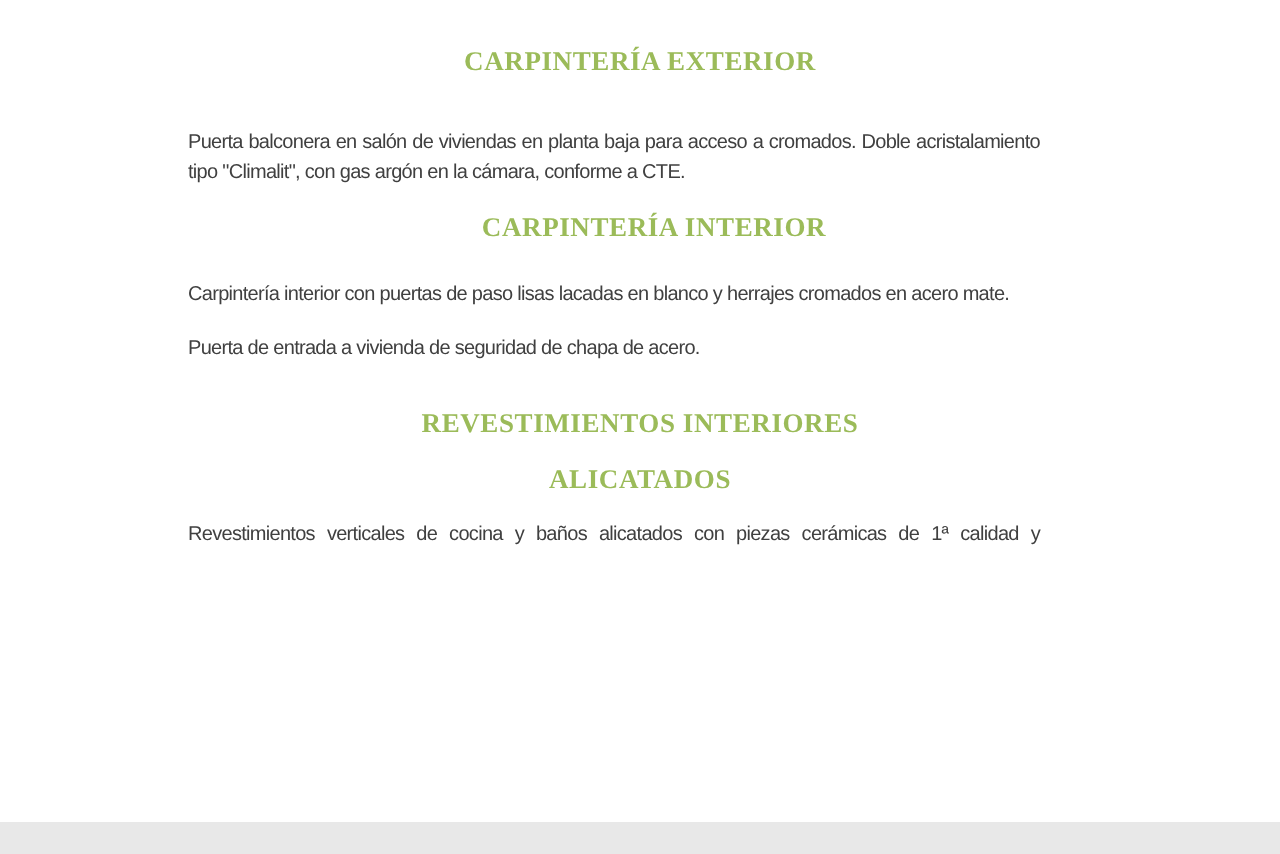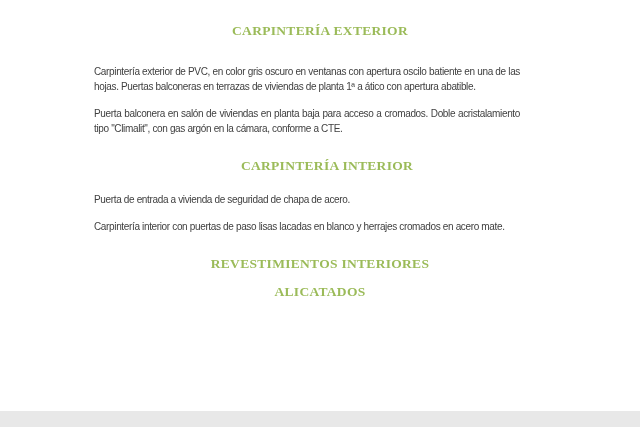--- a/index.html
+++ b/index.html
@@ -23,21 +23,21 @@
     font-family:"Liberation Serif", serif;
     font-weight:bold;
     font-size:13.5px;
     line-height:16px;
     letter-spacing:0.3px;
     color:var(--heading-color);
     text-align:center;
     margin:0;
   }
   .h-exterior{margin:23px 0 25px;}
-  .h-interior{margin:22px 0 18px;padding-left:14px;}
+  .h-interior{margin:12px 0 18px;padding-left:14px;}
   .h-revestimientos{margin:22px 16px 0;}
   .h-alicatados{margin:12px 0 12px;text-align:center;}
   .para{
     color:var(--body-color);
     font-size:10px;
     line-height:15px;
     letter-spacing:-0.35px;
     text-align:justify;
     margin:0 120px 12px 94px;
   }
@@ -46,30 +46,30 @@
     margin-bottom:0;
   }
 </style>
 </head>
 <body>
 
 <div class="page">
 
   <h1 class="section-heading h-exterior">CARPINTERÍA EXTERIOR</h1>
 
-  <p class="para">Carpintería exterior de PVC, en color gris oscuro en ventanas con apertura oscilo batiente en una de las hojas. Puertas balconeras en terrazas de viviendas de planta 1ª a ático con apertura abatible.</p>
 
   <p class="para">Puerta balconera en salón de viviendas en planta baja para acceso a cromados. Doble acristalamiento tipo "Climalit", con gas argón en la cámara, conforme a CTE.</p>
 
 
   <h1 class="section-heading h-interior">CARPINTERÍA INTERIOR</h1>
 
+  <p class="para">Carpintería interior con puertas de paso lisas lacadas en blanco y herrajes cromados en acero mate.</p>
+
   <p class="para">Puerta de entrada a vivienda de seguridad de chapa de acero.</p>
-
-  <p class="para">Carpintería interior con puertas de paso lisas lacadas en blanco y herrajes cromados en acero mate.</p>
 
 
   <h1 class="section-heading h-revestimientos">REVESTIMIENTOS INTERIORES</h1>
 
   <h2 class="section-heading h-alicatados">ALICATADOS</h2>
 
+  <p class="para continued">Revestimientos verticales de cocina y baños alicatados con piezas cerámicas de 1ª calidad y</p>
 
 </div>
 
 </body></html>

